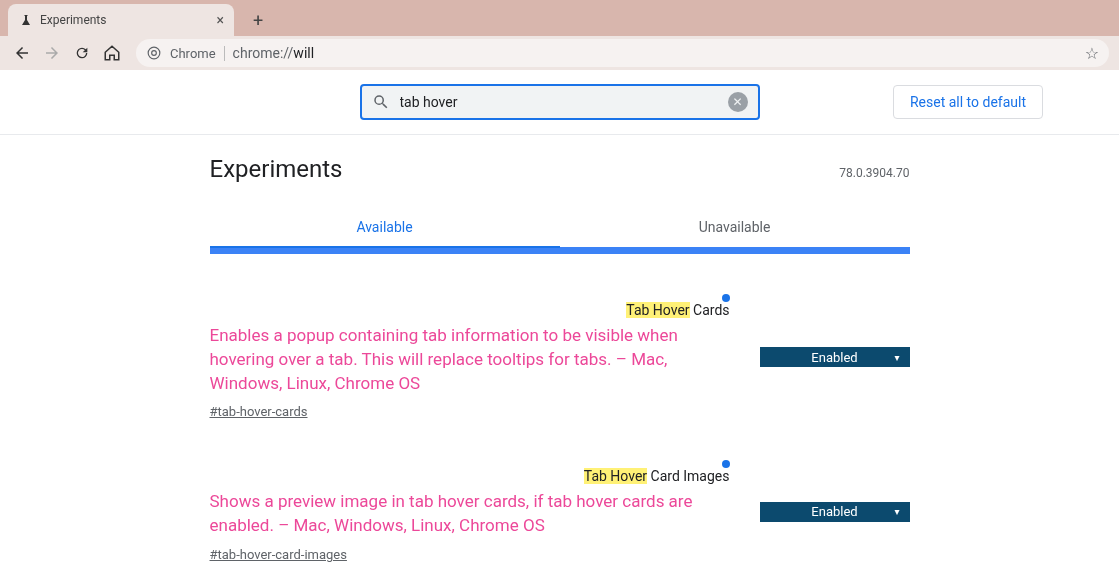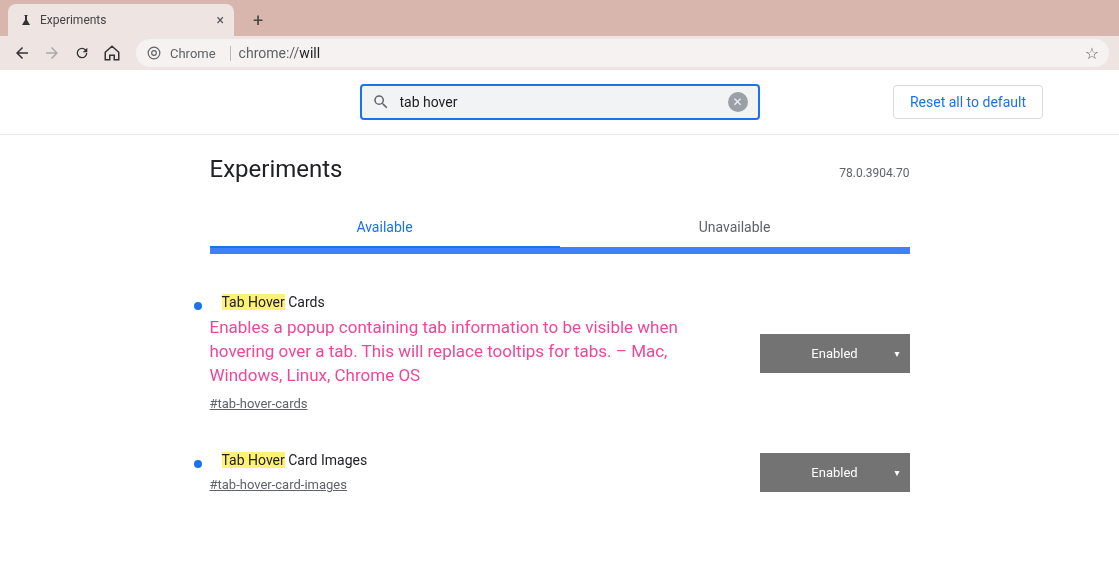--- a/index.html
+++ b/index.html
@@ -101,21 +101,21 @@
       width: 16px;
       height: 16px;
       display: flex;
       align-items: center;
       justify-content: center;
     }
     .omnibox .site-badge {
       color: #5f6368;
       font-size: 13px;
       border-right: 1px solid #bbb;
-      padding-right: 14px;
+      padding-right: 8px;
     }
     .omnibox .url {
       color: #202124;
       font-size: 14px;
       flex: 1;
     }
     .omnibox .url .url-path {
       color: #5f6368;
     }
     .omnibox .star {
@@ -235,22 +235,23 @@
       display: flex;
       gap: 30px;
       margin-bottom: 40px;
     }
     .exp-info {
       flex: 1;
     }
     .exp-title-row {
       display: flex;
       align-items: flex-end;
-      gap: 20px;
+      gap: 0;
       margin-bottom: 6px;
+      flex-direction: column;
     }
     .exp-dot {
       width: 8px;
       height: 8px;
       background: #1a73e8;
       border-radius: 50%;
       flex-shrink: 0;
       margin-left: -16px;
     }
     .exp-title {
@@ -268,22 +269,22 @@
     }
     .exp-anchor {
       font-size: 13px;
       color: #5f6368;
       text-decoration: underline;
       cursor: pointer;
     }
     .exp-select {
       position: relative;
       width: 150px;
-      height: 39px;
-      background: #737373;
+      height: 20px;
+      background: #0c4a6e;
       color: #fff;
       display: flex;
       align-items: center;
       justify-content: center;
       font-size: 13px;
       cursor: pointer;
       align-self: center;
     }
     .exp-select::after {
       content: '▾';
@@ -380,19 +381,20 @@
         </div>
         <div class="exp-select">Enabled</div>
       </div>
 
       <div class="experiment">
         <div class="exp-info">
           <div class="exp-title-row">
             <span class="exp-dot"></span>
             <span class="exp-title"><span class="highlight">Tab Hover</span><span> Card Images</span></span>
           </div>
+          <div class="exp-desc">Shows a preview image in tab hover cards, if tab hover cards are enabled. – Mac, Windows, Linux, Chrome OS</div>
           <a class="exp-anchor">#tab-hover-card-images</a>
         </div>
         <div class="exp-select">Enabled</div>
       </div>
     </div>
   </div>
 </div>
 
 </body></html>

